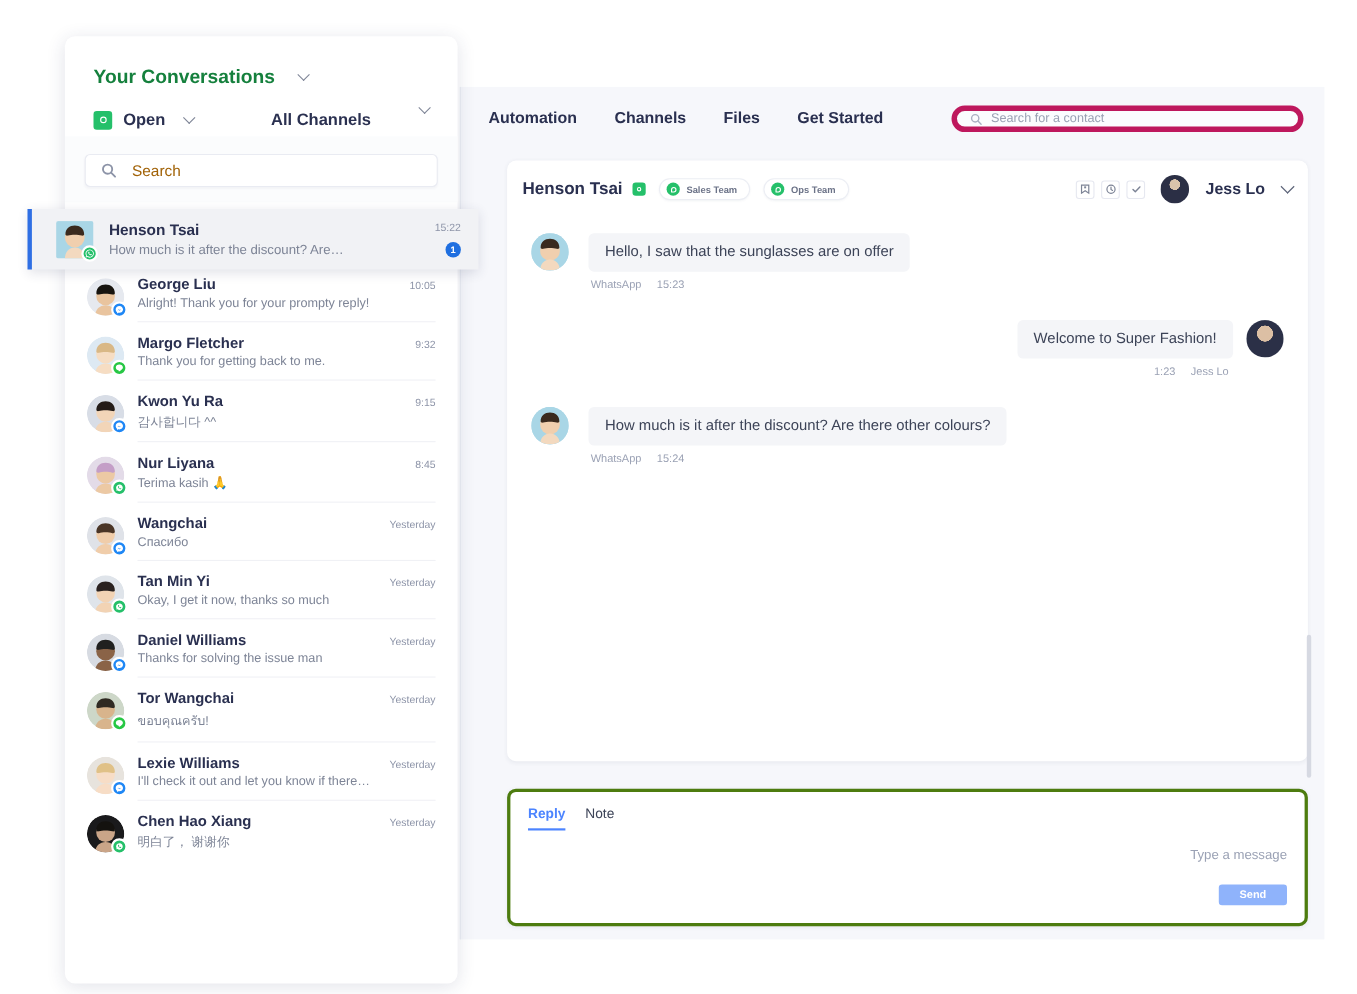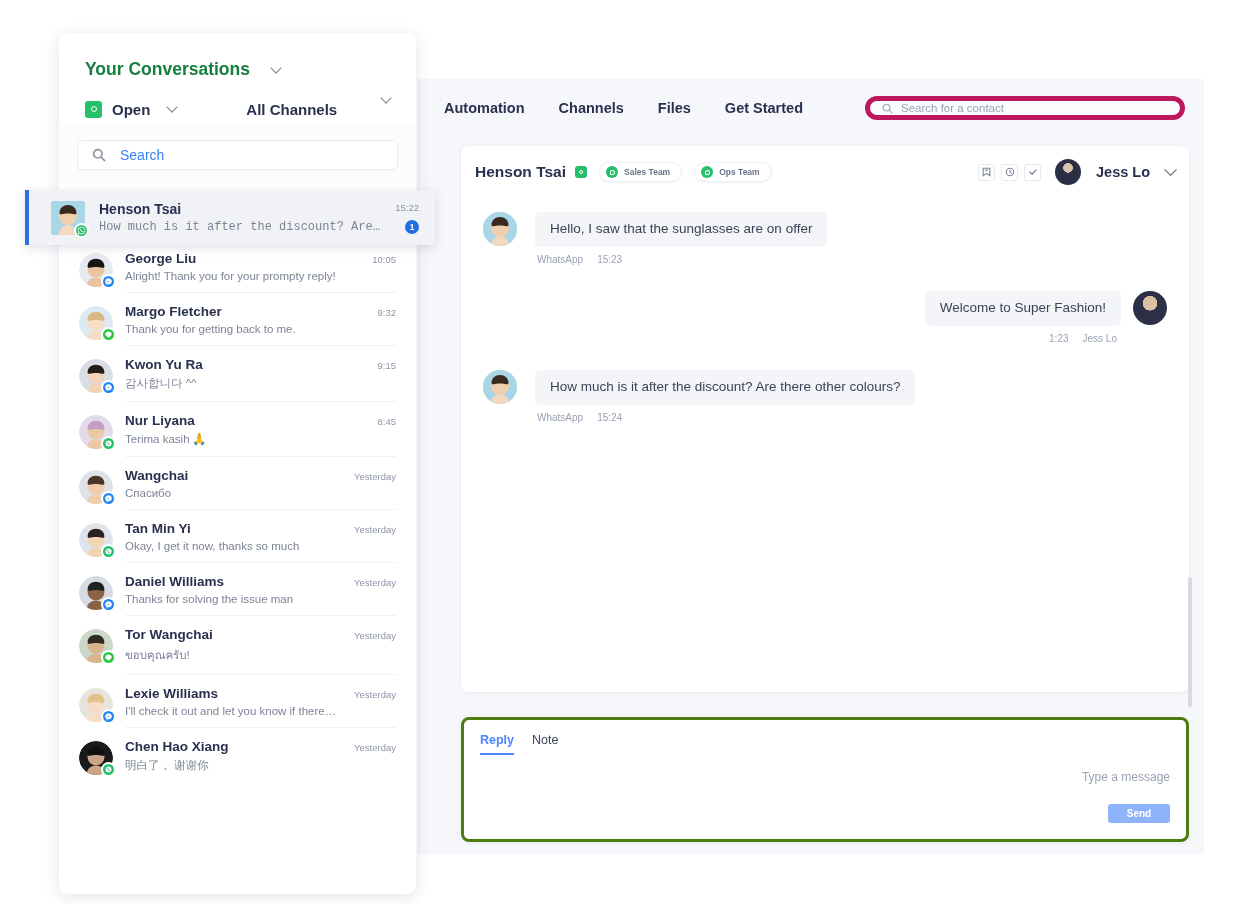--- a/index.html
+++ b/index.html
@@ -153,21 +153,21 @@
   .st-label { font-size: 15px; font-weight: 700; color: #2a3050; margin-left: 10px; }
   .allch { font-size: 15px; font-weight: 700; color: #2a3050; margin-left: 70px; }
   .search-wrap { padding: 16px 18px 14px 18px; background: #fbfcfd; }
   .search-box {
     height: 30px; background: #fff; border: 1px solid #e9ebf2; border-radius: 5px;
     display: flex; align-items: center; padding: 0 14px; gap: 14px;
     box-shadow: 0 1px 2px rgba(40,50,90,.04);
   }
   .search-box .mag { width: 14px; height: 14px; }
   .search-box .mag circle, .search-box .mag line { stroke: #8d94a8; stroke-width: 1.7; }
-  .search-ph { font-size: 14px; color: #3b82f6; }
+  .search-ph { font-size: 14px; color: #a16207; }
 
   .conv-list { position: relative; }
   .conv-item { display: flex; align-items: flex-start; padding: 11px 20px 0 20px; position: relative; cursor: pointer; }
   .conv-item .av {
     width: 34px; height: 34px; border-radius: 50%; flex: 0 0 auto; position: relative;
     margin-top: 2px; overflow: visible;
   }
   .av .face { width: 34px; height: 34px; border-radius: 50%; display: block; }
   .badge {
     position: absolute; right: -3px; bottom: -2px; width: 15px; height: 15px;
@@ -193,21 +193,21 @@
     position: absolute; left: 25px; top: 190px; width: 410px; height: 55px;
     background: #f1f2f5; border-left: 4px solid #2f6fe4;
     box-shadow: 0 3px 10px rgba(40,50,90,.14);
     display: flex; align-items: center; padding-left: 22px; cursor: pointer;
     z-index: 5;
   }
   .conv-selected .av-sq { width: 34px; height: 34px; position: relative; flex: 0 0 auto; }
   .conv-selected .av-sq .face { width: 34px; height: 34px; border-radius: 2px; display: block; }
   .sel-body { margin-left: 14px; flex: 1; }
   .sel-name { font-size: 14px; font-weight: 700; color: #2a3050; }
-  .sel-msg { font-size: 12px; color: #7d8496; margin-top: 3px; font-family: Liberation Mono, monospace; }
+  .sel-msg { font-size: 12px; color: #7d8496; margin-top: 3px; }
   .sel-right { margin-left: auto; text-align: right; padding-right: 16px; }
   .sel-time { font-size: 9.5px; color: #8d94a8; }
   .unread {
     width: 14px; height: 14px; border-radius: 50%; background: #1f6fe0;
     color: #fff; font-size: 8.5px; font-weight: 700;
     display: flex; align-items: center; justify-content: center;
     margin-left: auto; margin-top: 7px;
   }
 </style>
 </head>

